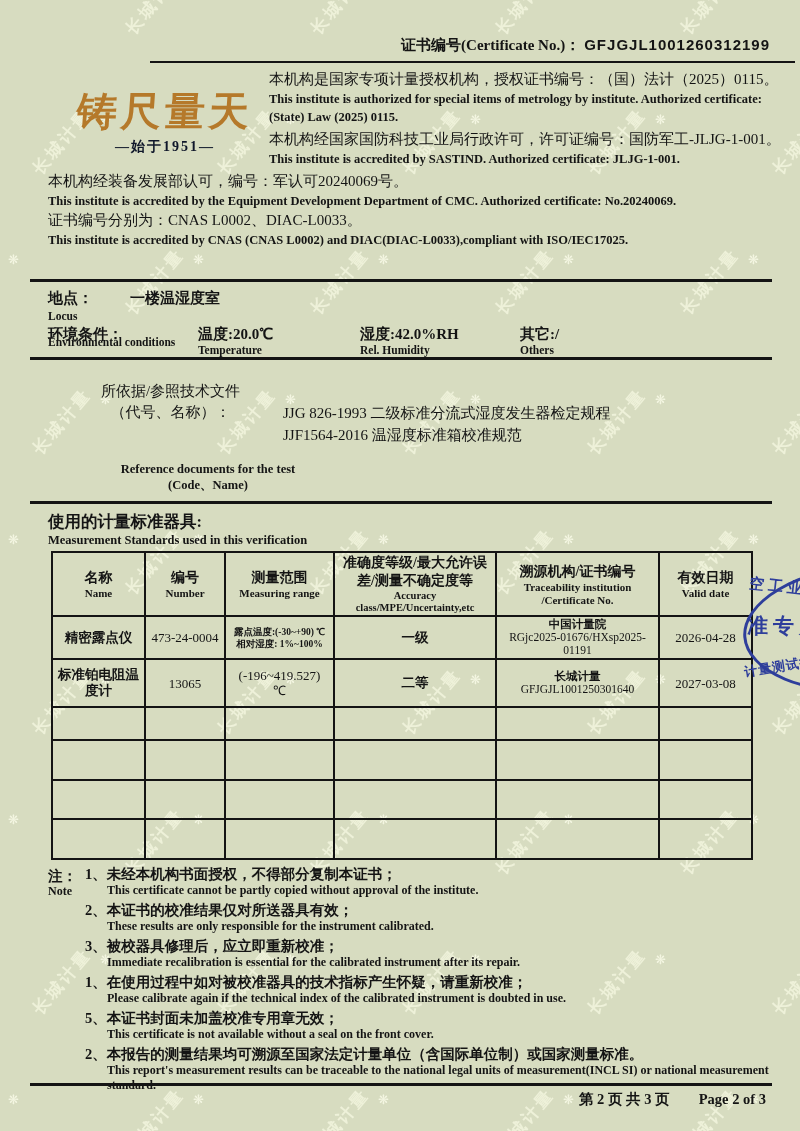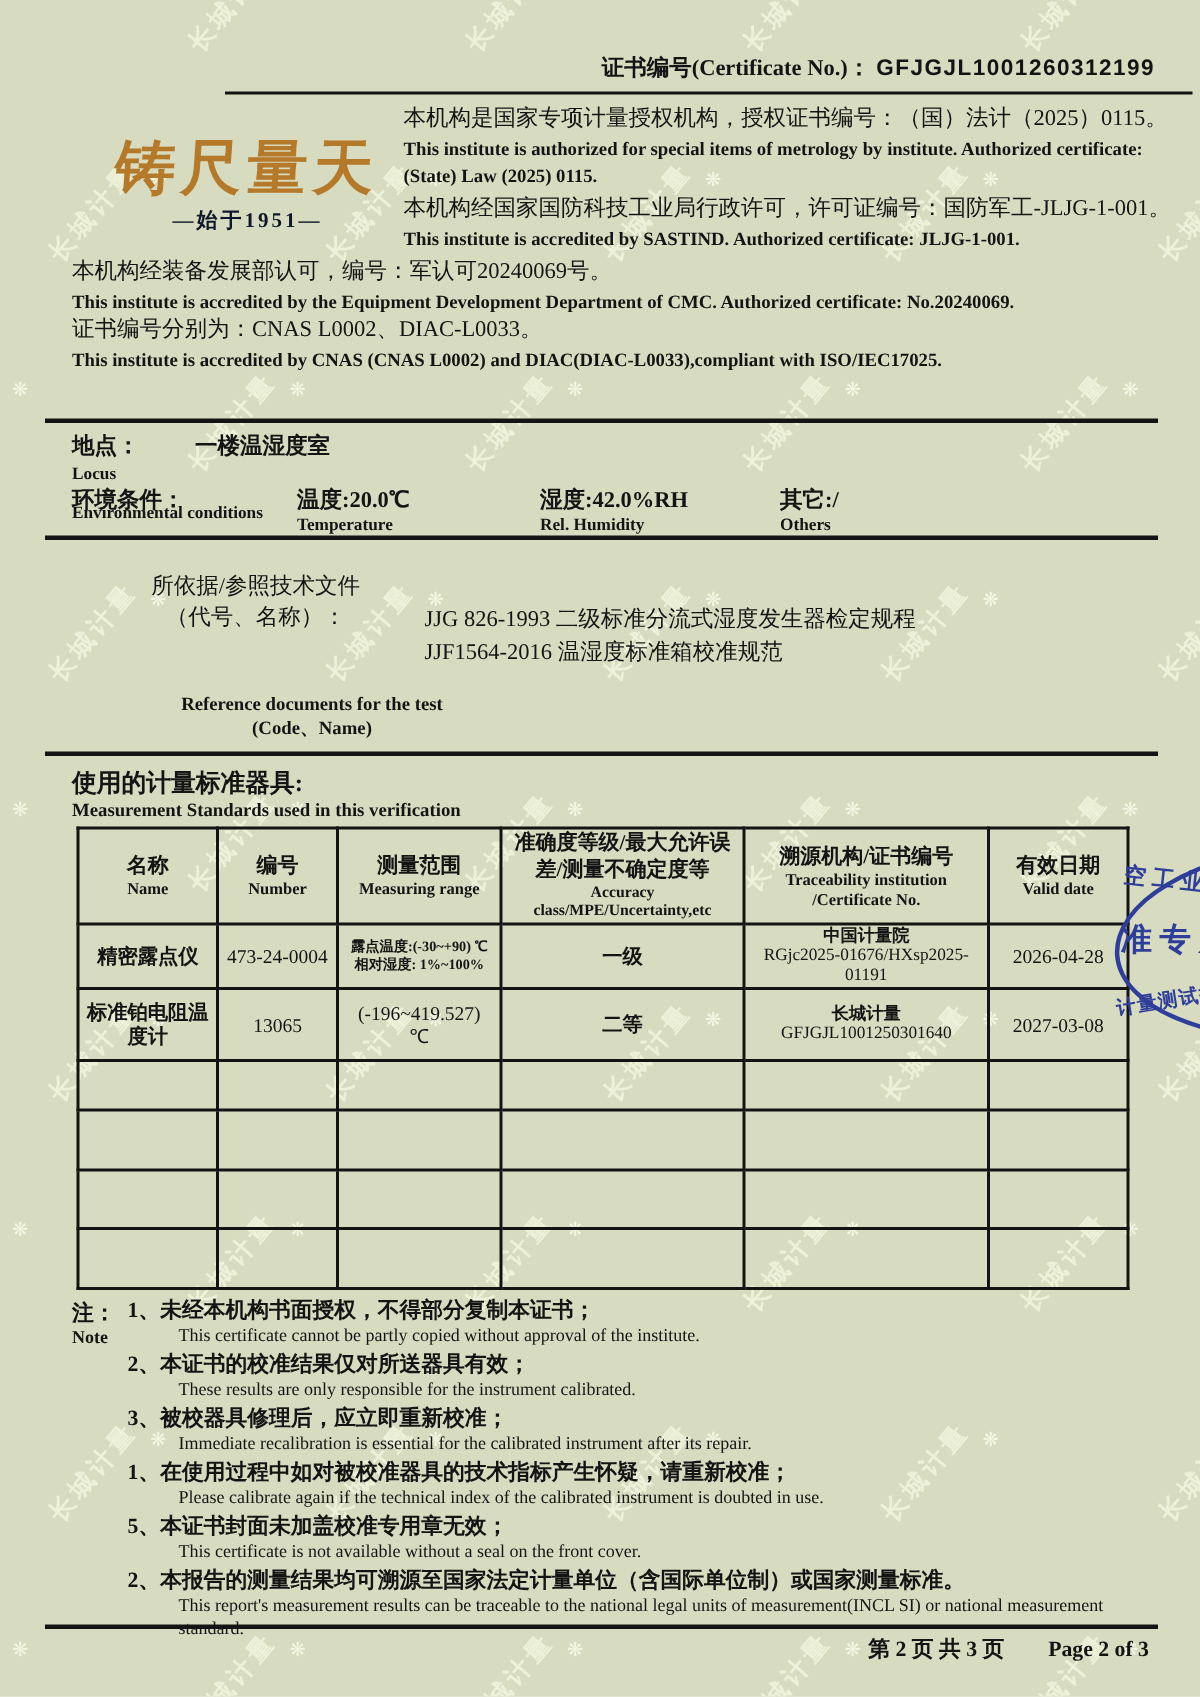--- a/index.html
+++ b/index.html
@@ -77,21 +77,21 @@
     position:absolute;left:1px;top:3px;width:250px;height:124px;
     border:3px solid #2e3e9b;border-radius:50%;
     transform:rotate(-4deg);
   }
   .stamp-top{position:absolute;left:7px;top:18px;font-size:15px;font-weight:bold;letter-spacing:4px;transform:rotate(6deg);white-space:nowrap;}
   .stamp-mid{position:absolute;left:5px;top:52px;font-size:21px;font-weight:bold;letter-spacing:5px;white-space:nowrap;}
   .stamp-bot{position:absolute;left:2px;top:98px;font-size:13px;font-weight:bold;letter-spacing:1px;transform:rotate(-9deg);white-space:nowrap;}
   
   .notes{top:862px;left:48px;width:730px;}
   .note-cn{font-size:14.5px;font-weight:bold;line-height:18px;margin-top:3px;}
-  .note-en{font-size:12px;font-weight:normal;line-height:15px;margin-left:34px;margin-bottom:3px;}
+  .note-en{font-size:12px;font-weight:bold;line-height:15px;margin-left:22px;margin-bottom:3px;}
   .note-item{margin-left:37px;}
   
   .footer{top:1090px;right:34px;font-size:14.5px;font-weight:bold;white-space:nowrap;}
 </style>
 </head>
 <body>
 
 <div class="page">
 
   <div id="watermark-layer">

